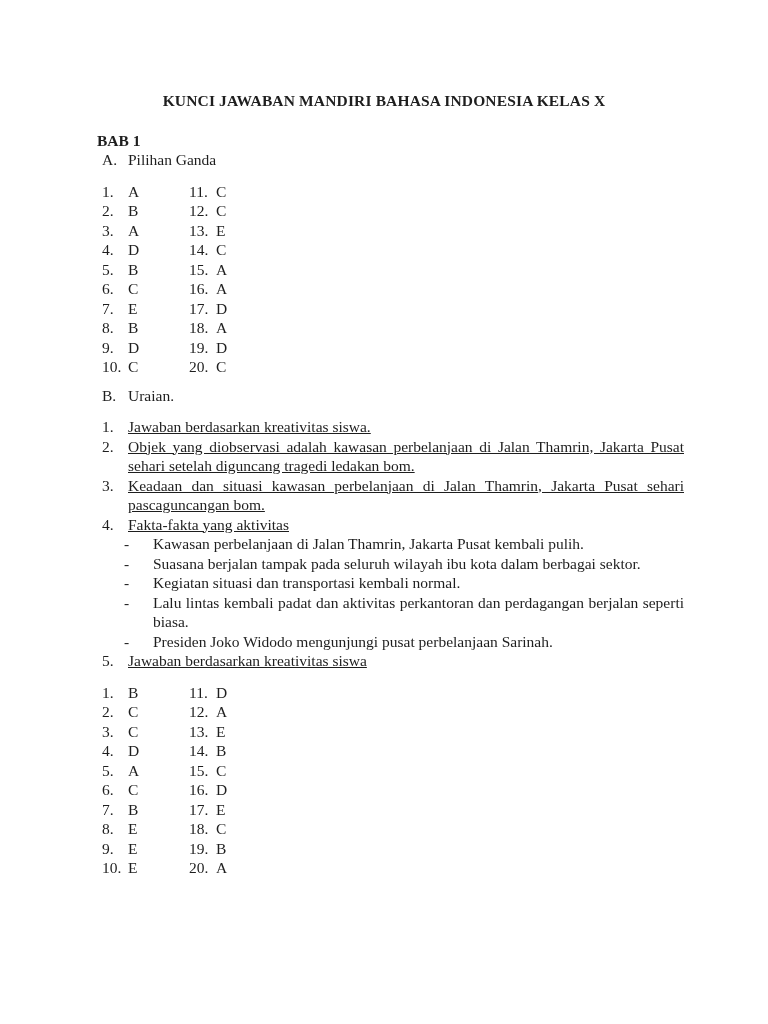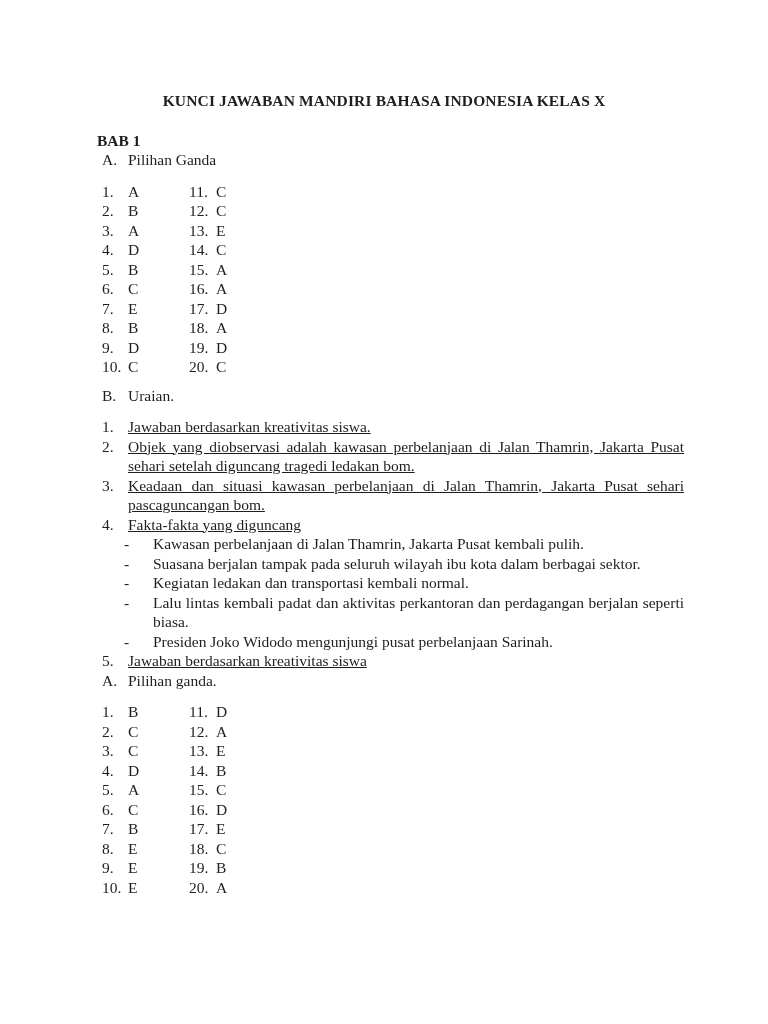--- a/index.html
+++ b/index.html
@@ -127,37 +127,37 @@
       <div class="uitem">
         <span class="unum">2.</span>
         <div class="utext">Objek yang diobservasi adalah kawasan perbelanjaan di Jalan Thamrin, Jakarta Pusat sehari setelah diguncang tragedi ledakan bom.</div>
       </div>
       <div class="uitem">
         <span class="unum">3.</span>
         <div class="utext">Keadaan dan situasi kawasan perbelanjaan di Jalan Thamrin, Jakarta Pusat sehari pascaguncangan bom.</div>
       </div>
       <div class="uitem">
         <span class="unum">4.</span>
-        <div class="utext">Fakta-fakta yang diguncang</div>
+        <div class="utext">Fakta-fakta yang aktivitas</div>
       </div>
       <div>
 
           <div class="brow">
             <span class="bdash">-</span>
             <div class="btext">Kawasan perbelanjaan di Jalan Thamrin, Jakarta Pusat kembali pulih.</div>
           </div>
 
           <div class="brow">
             <span class="bdash">-</span>
             <div class="btext">Suasana berjalan tampak pada seluruh wilayah ibu kota dalam berbagai sektor.</div>
           </div>
 
           <div class="brow">
             <span class="bdash">-</span>
-            <div class="btext">Kegiatan ledakan dan transportasi kembali normal.</div>
+            <div class="btext">Kegiatan situasi dan transportasi kembali normal.</div>
           </div>
 
           <div class="brow">
             <span class="bdash">-</span>
             <div class="btext">Lalu lintas kembali padat dan aktivitas perkantoran dan perdagangan berjalan seperti biasa.</div>
           </div>
 
           <div class="brow">
             <span class="bdash">-</span>
             <div class="btext">Presiden Joko Widodo mengunjungi pusat perbelanjaan Sarinah.</div>
@@ -165,23 +165,20 @@
         </div>
       <div class="uitem">
         <span class="unum">5.</span>
         <div class="utext">Jawaban berdasarkan kreativitas siswa</div>
       </div>
     </div>
   </section>
 
   <section>
 
-    <div class="sec">
-      <span class="sec-label">A.</span><span>Pilihan ganda.</span>
-    </div>
 
     <div class="answers">
 
         <div class="arow">
           <span class="an1">1.</span>
           <span class="al1">B</span>
           <span class="an2">11.</span>
           <span class="al2">D</span>
         </div>
 

